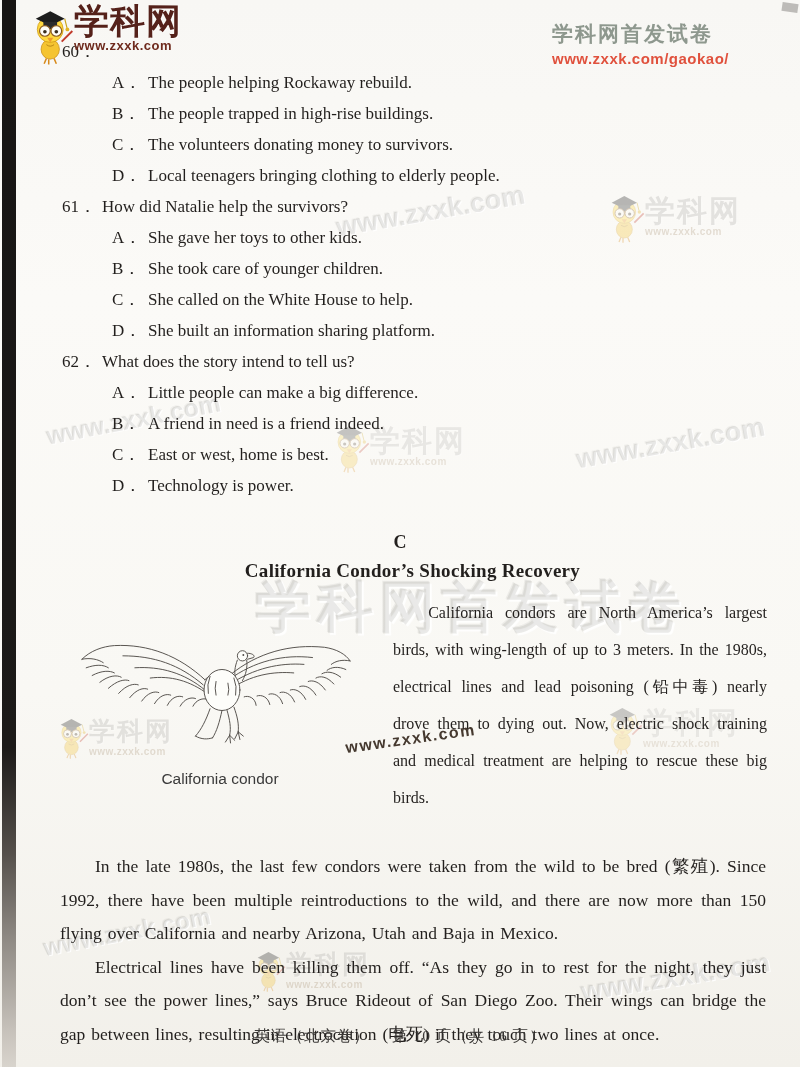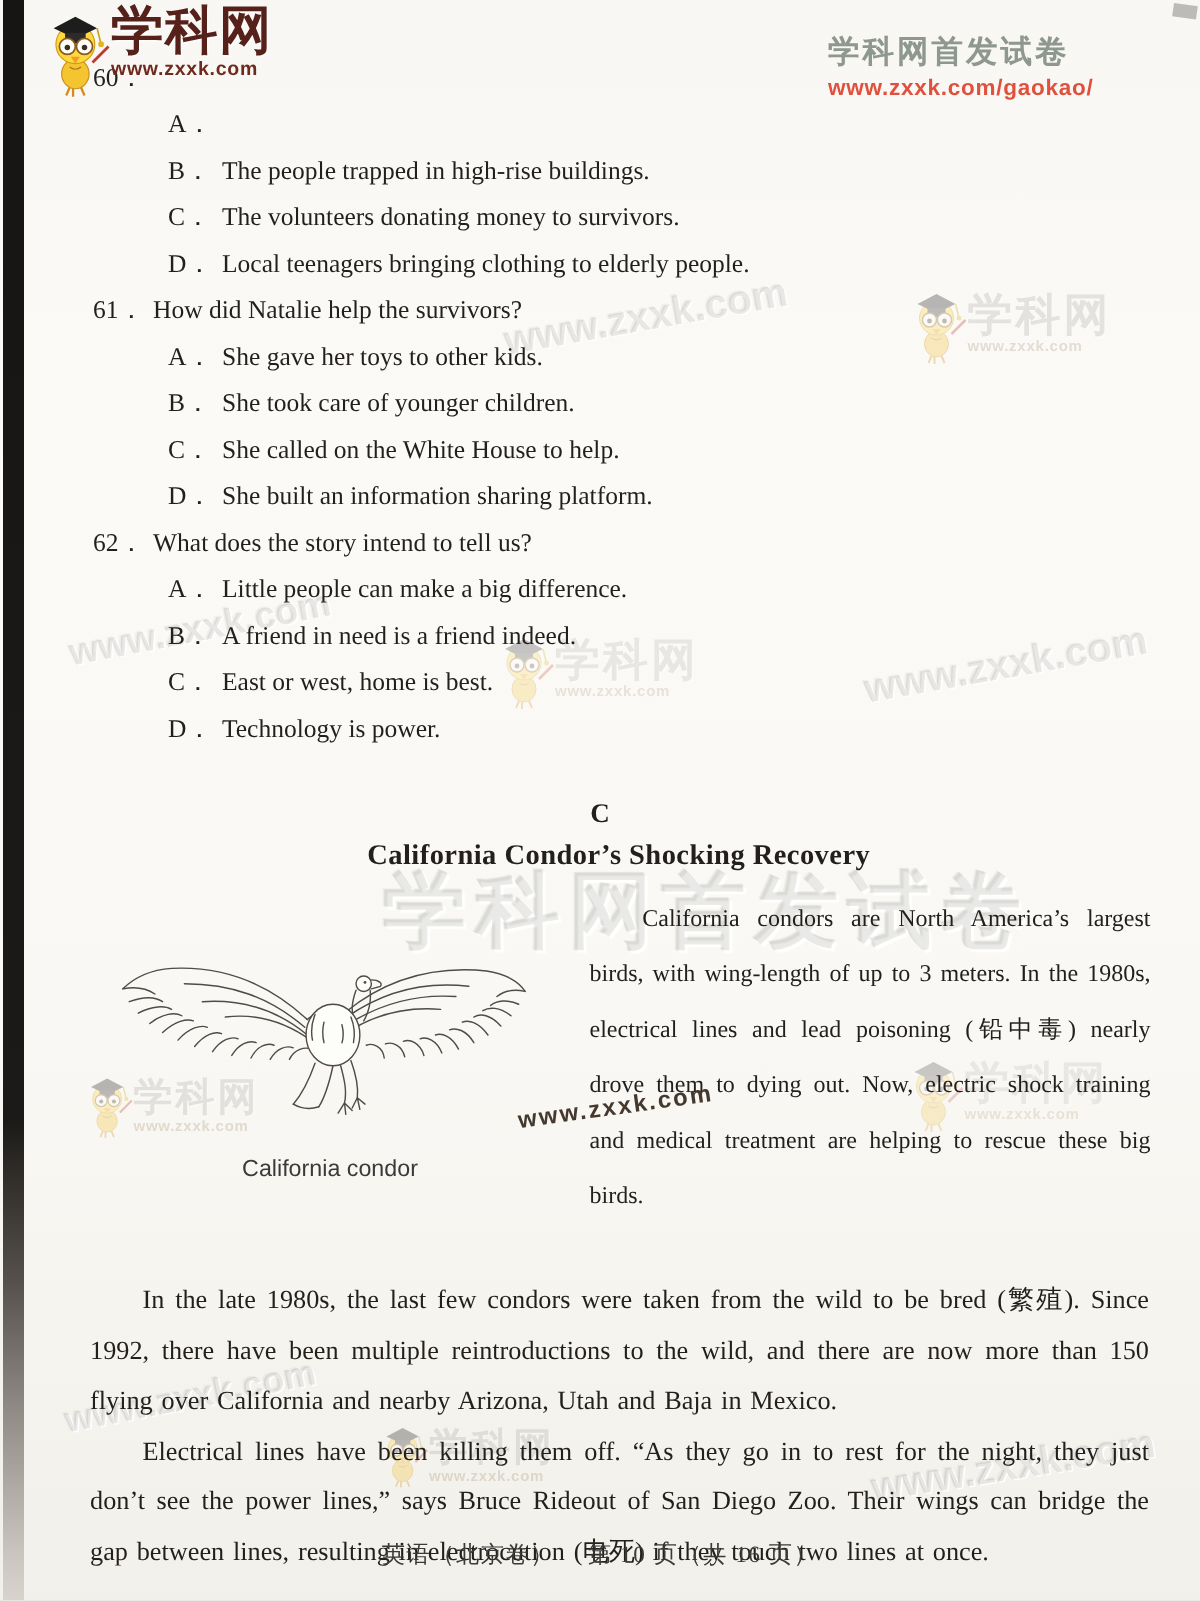--- a/index.html
+++ b/index.html
@@ -166,20 +166,21 @@
     <div class="release-banner">学科网首发试卷</div>
     <div class="release-url">www.zxxk.com/gaokao/</div>
   </div>
 
   <div class="questions">
     <div class="qline">
       <span class="qnum">60．</span>
     </div>
     <div class="opt">
       <span class="olabel">A．</span>
+      <span>The people helping Rockaway rebuild.</span>
     </div>
     <div class="opt">
       <span class="olabel">B．</span>
       <span>The people trapped in high-rise buildings.</span>
     </div>
     <div class="opt">
       <span class="olabel">C．</span>
       <span>The volunteers donating money to survivors.</span>
     </div>
     <div class="opt">

